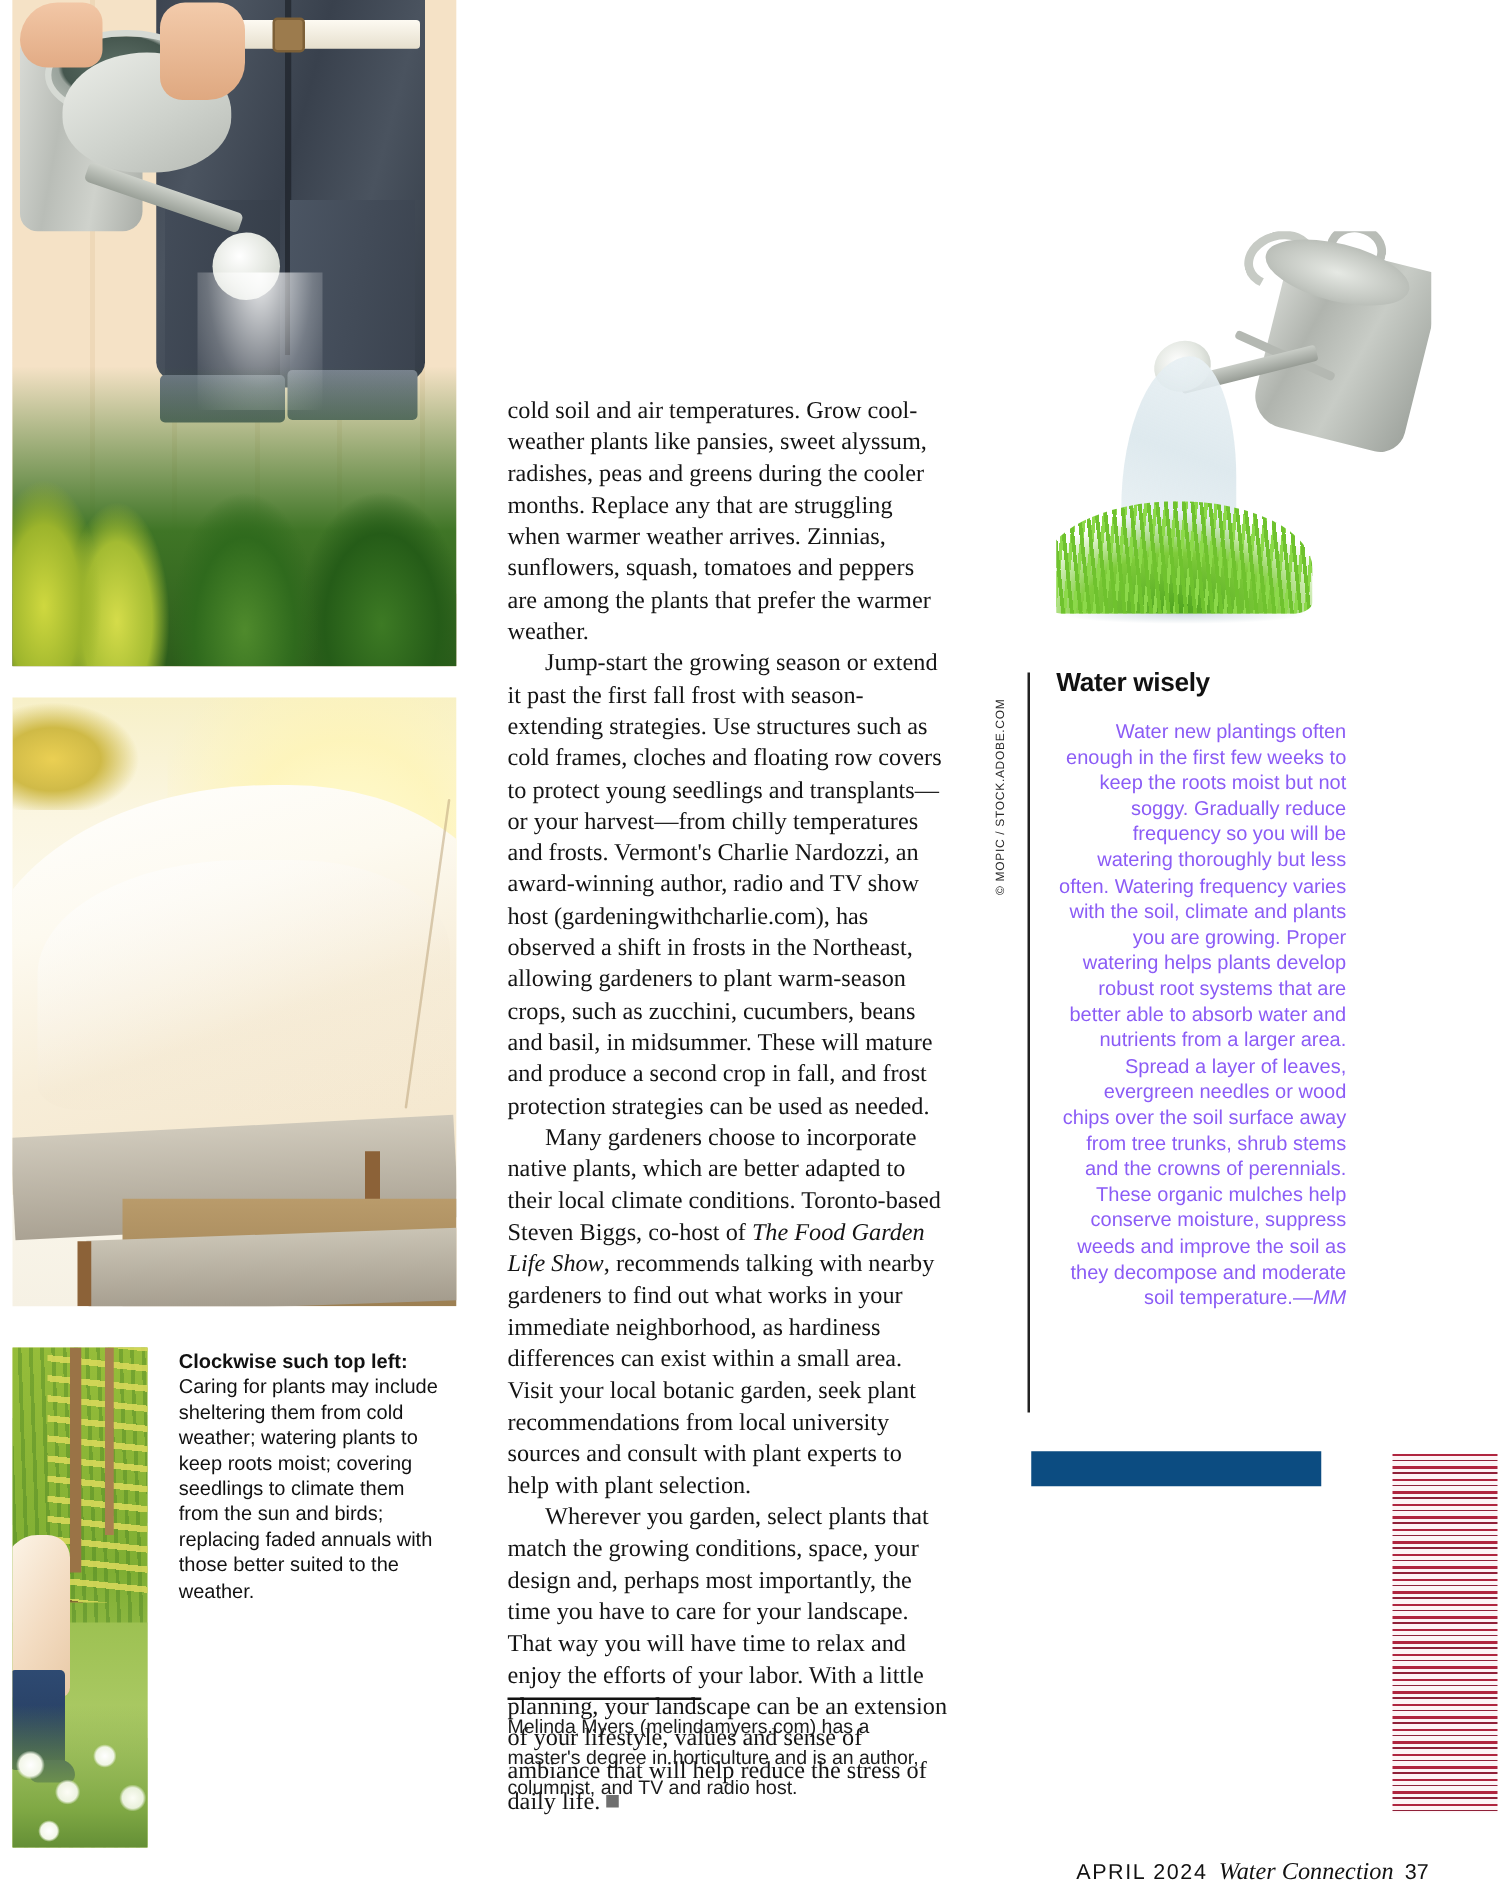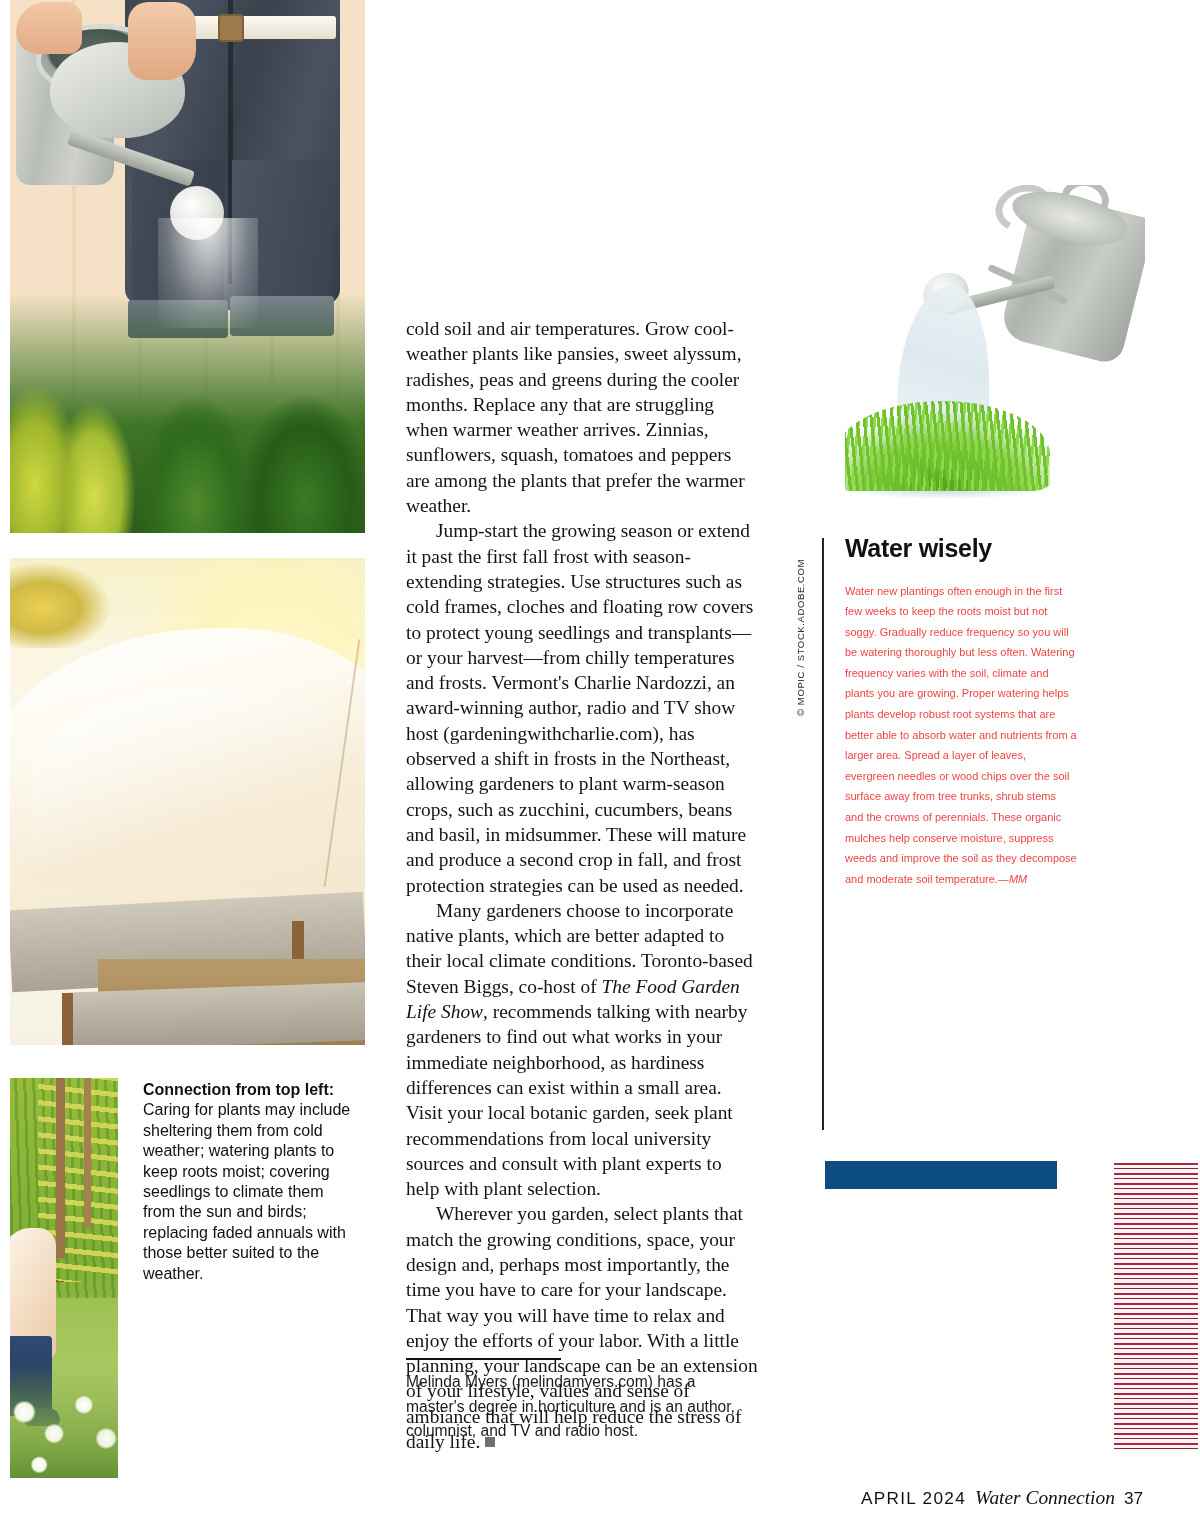--- a/index.html
+++ b/index.html
@@ -209,24 +209,24 @@
     transform: rotate(-90deg) translateX(-170px);
     font-family: "Liberation Sans", sans-serif;
     font-size: 9.6px; letter-spacing: 0.55px; color:#2a2a2a;
     white-space: nowrap;
   }
   .sidebar {
     position:absolute; left:845px; top:535px; width:232px;
     font-family: "Liberation Sans", sans-serif;
   }
   .sidebar h2 {
-    font-size: 25px; font-weight: 700; letter-spacing:-0.3px;
+    font-size: 21px; font-weight: 700; letter-spacing:-0.3px;
     color:#111; margin:0 0 18px 0; line-height:1.1;
   }
-  .sidebar p { font-size:11px; line-height:20.6px; color:#ef4444; margin:0; }
+  .sidebar p { font-size:16px; line-height:20.6px; color:#8b5cf6; margin:0;text-align:right; }
   .sidebar p i { font-style: italic; }
 
   
   .blue-bar { position:absolute; left:825px; top:1161px; width:232px; height:28px;
      background:#0c4c81; }
 
   
   .reg-stripes { position:absolute; left:1114px; top:1163px; width:84px; height:287px;
      background: repeating-linear-gradient(180deg,
         #b0253f 0px, #b0253f 2px,
@@ -312,21 +312,21 @@
     <p>cold soil and air temperatures. Grow cool-weather plants like pansies, sweet alyssum, radishes, peas and greens during the cooler months. Replace any that are struggling when warmer weather arrives. Zinnias, sunflowers, squash, tomatoes and peppers are among the plants that prefer the warmer weather.</p>
     <p>Jump-start the growing season or extend it past the first fall frost with season-extending strategies. Use structures such as cold frames, cloches and floating row covers to protect young seedlings and transplants—or your harvest—from chilly temperatures and frosts. Vermont's Charlie Nardozzi, an award-winning author, radio and TV show host (gardeningwithcharlie.com), has observed a shift in frosts in the Northeast, allowing gardeners to plant warm-season crops, such as zucchini, cucumbers, beans and basil, in midsummer. These will mature and produce a second crop in fall, and frost protection strategies can be used as needed.</p>
     <p><span>Many gardeners choose to incorporate native plants, which are better adapted to their local climate conditions. Toronto-based Steven Biggs, co-host of </span><em>The Food Garden Life Show</em><span>, recommends talking with nearby gardeners to find out what works in your immediate neighborhood, as hardiness differences can exist within a small area. Visit your local botanic garden, seek plant recommendations from local university sources and consult with plant experts to help with plant selection.</span></p>
     <p><span>Wherever you garden, select plants that match the growing conditions, space, your design and, perhaps most importantly, the time you have to care for your landscape. That way you will have time to relax and enjoy the efforts of your labor. With a little planning, your landscape can be an extension of your lifestyle, values and sense of ambiance that will help reduce the stress of daily life.</span><span class="endmark"></span></p>
   </div>
 
   <div class="byline-rule"></div>
   <div class="byline">Melinda Myers (melindamyers.com) has a master's degree in horticulture and is an author, columnist, and TV and radio host.</div>
 
   <div class="caption">
-    <b>Connection from top left:</b><span> Caring for plants may include sheltering them from cold weather; watering plants to keep roots moist; covering seedlings to climate them from the sun and birds; replacing faded annuals with those better suited to the weather.</span>
+    <b>Clockwise such top left:</b><span> Caring for plants may include sheltering them from cold weather; watering plants to keep roots moist; covering seedlings to climate them from the sun and birds; replacing faded annuals with those better suited to the weather.</span>
   </div>
 
   <div class="sidebar-rule"></div>
   <div class="credit">© MOPIC / STOCK.ADOBE.COM</div>
 
   <div class="sidebar">
     <h2>Water wisely</h2>
     <p><span>Water new plantings often enough in the first few weeks to keep the roots moist but not soggy. Gradually reduce frequency so you will be watering thoroughly but less often. Watering frequency varies with the soil, climate and plants you are growing. Proper watering helps plants develop robust root systems that are better able to absorb water and nutrients from a larger area. Spread a layer of leaves, evergreen needles or wood chips over the soil surface away from tree trunks, shrub stems and the crowns of perennials. These organic mulches help conserve moisture, suppress weeds and improve the soil as they decompose and moderate soil temperature.—</span><i>MM</i></p>
   </div>
 

